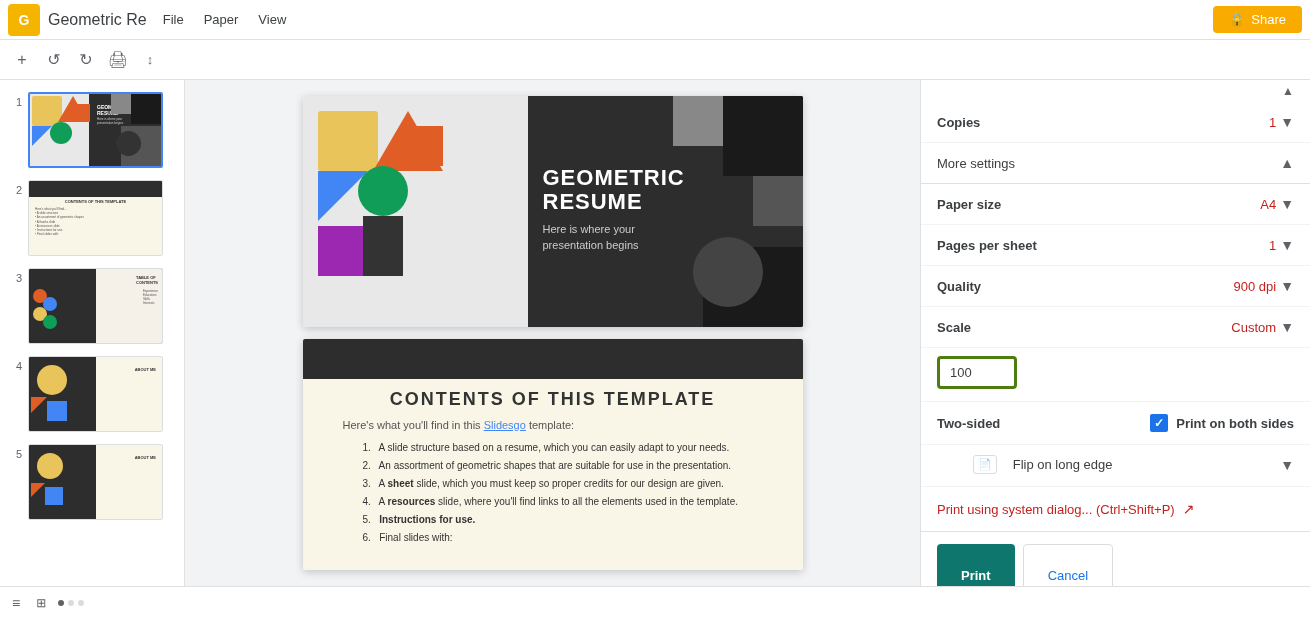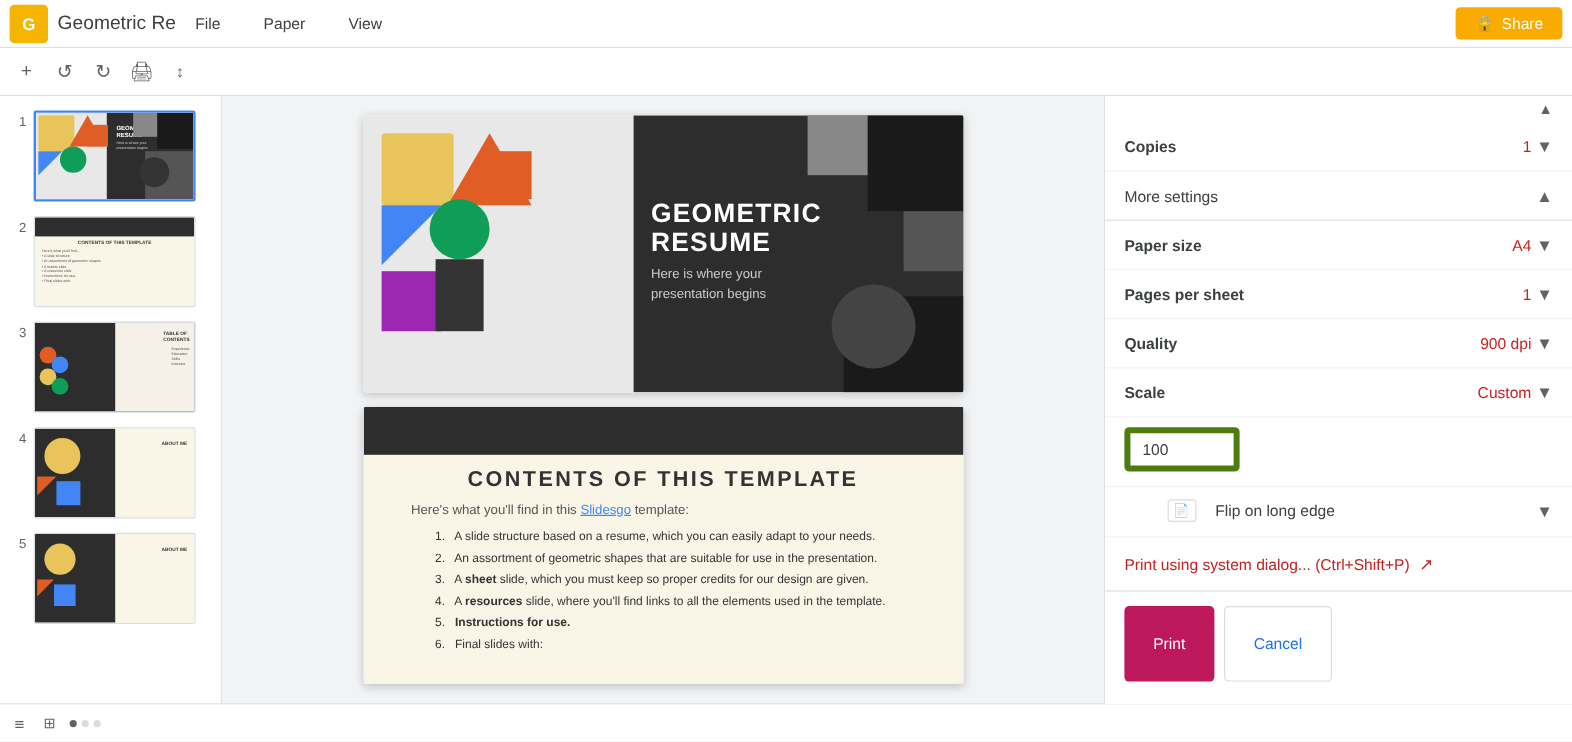--- a/index.html
+++ b/index.html
@@ -8,21 +8,21 @@
     
     .top-bar {
       display: flex; align-items: center; background: white; padding: 4px 8px;
       border-bottom: 1px solid #e0e0e0; height: 40px; gap: 8px;
     }
     .app-icon {
       width: 32px; height: 32px; background: #f4b400; border-radius: 4px;
       display: flex; align-items: center; justify-content: center; color: white; font-weight: bold; font-size: 14px;
     }
     .doc-title { font-size: 16px; color: #3c4043; font-weight: 500; }
-    .menu-bar { display: flex; gap: 20px; }
+    .menu-bar { display: flex; gap: 4px; }
     .menu-item { font-size: 13px; color: #3c4043; padding: 4px 8px; cursor: pointer; border-radius: 4px; }
     .share-btn {
       margin-left: auto; background: #f9ab00; color: white; border: none;
       padding: 6px 16px; border-radius: 4px; font-size: 13px; font-weight: 500;
       cursor: pointer; display: flex; align-items: center; gap: 6px;
     }
 
     
     .toolbar {
       display: flex; align-items: center; background: white; padding: 4px 8px;
@@ -87,22 +87,22 @@
     .more-settings-header {
       display: flex; align-items: center; justify-content: space-between;
       padding: 12px 16px; cursor: pointer; border-bottom: 1px solid #e0e0e0;
     }
     .more-settings-label { font-size: 13px; color: #3c4043; font-weight: 500; }
 
     .scale-input-row {
       padding: 8px 16px 12px 16px; border-bottom: 1px solid #f1f3f4;
     }
     .scale-input {
-      border: 5px solid #4d7c0f; border-radius: 4px; padding: 6px 10px;
-      font-size: 13px; color: #3c4043; width: 96px;
+      border: 3px solid #4d7c0f; border-radius: 4px; padding: 6px 10px;
+      font-size: 13px; color: #3c4043; width: 80px;
     }
 
     .checkbox-blue {
       width: 18px; height: 18px; background: #1a73e8; border-radius: 2px;
       display: flex; align-items: center; justify-content: center; cursor: pointer;
     }
     .checkbox-blue::after { content: '✓'; color: white; font-size: 12px; font-weight: bold; }
 
     .flip-row {
       padding: 10px 16px 12px 52px; border-bottom: 1px solid #f1f3f4;
@@ -117,22 +117,22 @@
       padding: 14px 16px; display: flex; align-items: center; gap: 8px; cursor: pointer;
     }
     .system-dialog-text { font-size: 13px; color: #c5221f; }
     .external-icon { font-size: 14px; color: #c5221f; }
 
     .panel-footer {
       padding: 12px 16px; display: flex; gap: 8px; justify-content: flex-start;
       border-top: 1px solid #e0e0e0; margin-top: auto;
     }
     .print-btn {
-      background: #be185d; color: white; border: none; padding: 24px 24px;
-      border-radius: 4px; font-size: 13px; font-weight: 400; cursor: pointer;
+      background: #0f766e; color: white; border: none; padding: 24px 24px;
+      border-radius: 4px; font-size: 13px; font-weight: 700; cursor: pointer;
     }
     .cancel-btn {
       background: transparent; color: #1a73e8; border: 1px solid #dadce0;
       padding: 8px 24px; border-radius: 4px; font-size: 13px; font-weight: 500;
       cursor: pointer;
     }
 
     
     .print-panel::-webkit-scrollbar { width: 6px; }
     .print-panel::-webkit-scrollbar-track { background: transparent; }
@@ -367,20 +367,25 @@
       <div class="setting-value-wrap">
         <span class="setting-value">Custom</span>
         <span class="dropdown-arrow">▼</span>
       </div>
     </div>
 
     <div class="scale-input-row">
       <input class="scale-input" type="text" value="100" style="">
     </div>
 
+    <div style="padding: 12px 16px; display:flex; align-items:center; gap:8px; border-bottom: 1px solid #f1f3f4;">
+      <span class="setting-label" style="flex:1;">Two-sided</span>
+      <div class="checkbox-blue"></div>
+      <span class="setting-label">Print on both sides</span>
+    </div>
 
     <div class="flip-row">
       <div style="display:flex;align-items:center;gap:8px;border:1px solid #dadce0;border-radius:3px;padding:2px 4px;margin-right:8px;">
         <span style="font-size:11px;">📄</span>
       </div>
       <div class="flip-value-wrap">
         <span class="flip-label">Flip on long edge</span>
         <span class="dropdown-arrow">▼</span>
       </div>
     </div>

